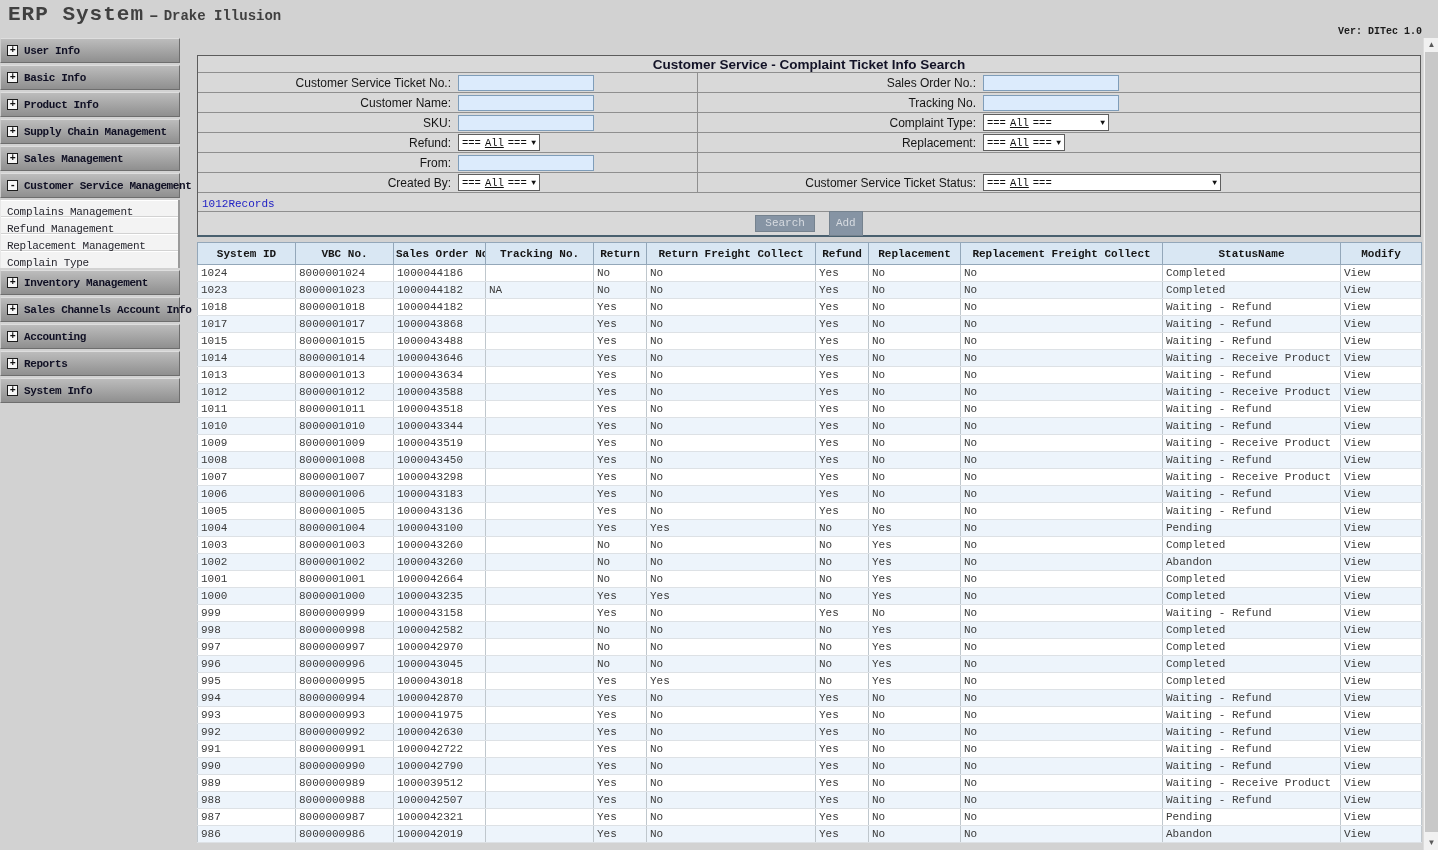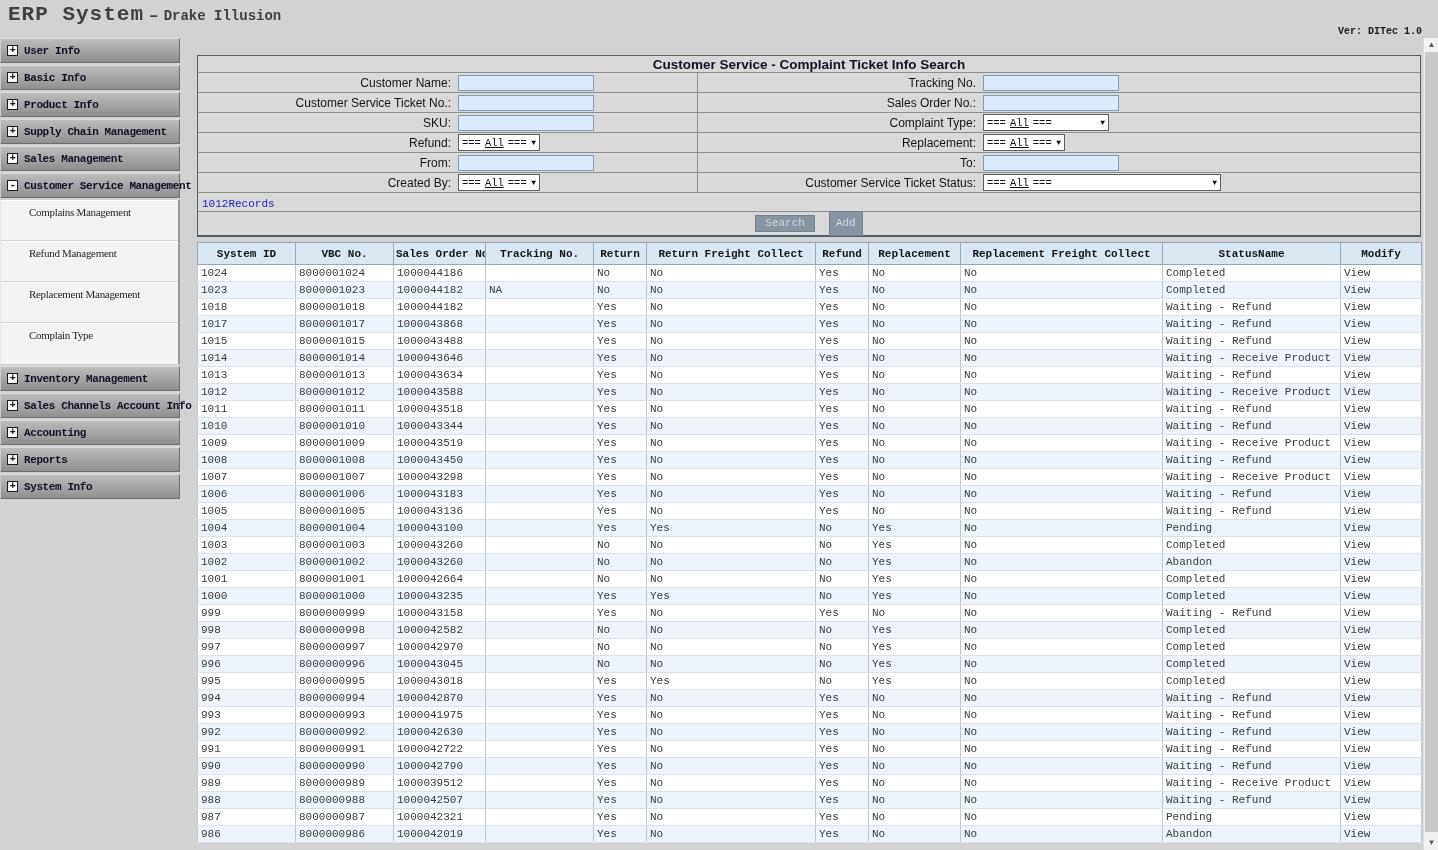--- a/index.html
+++ b/index.html
@@ -28,22 +28,22 @@
     font-family:"Liberation Mono", monospace; font-weight:bold; font-size:11px;
     letter-spacing:-0.4px; color:#101024; white-space:nowrap;
   }
   .expand-icon {
     width:11px; height:11px; flex:0 0 11px; background:#f7f7f7; border:1px solid #1c1c1c;
     font-size:10px; line-height:9px; text-align:center; font-weight:bold; color:#111;
   }
   .submenu { background:#f3f3f3; border-right:2px solid #9a9a9a; border-left:1px solid #e8e8e8;
     margin-bottom:2px; }
   .submenu-item {
-    height:41px; line-height:24px; padding-left:28px; cursor:pointer;
-    font-family:Liberation Serif, serif; font-size:11px; letter-spacing:-0.3px; color:#26262e;
+    height:17px; line-height:24px; padding-left:6px; cursor:pointer;
+    font-family:Liberation Mono, monospace; font-size:11px; letter-spacing:-0.3px; color:#26262e;
     border-bottom:1px solid #d2d2d2; box-shadow:inset 0 1px 0 #ffffff;
     white-space:nowrap;
   }
   .submenu-item:last-child { border-bottom:none; }
 
   
   .main-content { position:absolute; left:197px; top:55px; width:1224px; }
   .search-form { border:1px solid #5c5c5c; border-bottom:2px solid #49606f; background:#d9d9d9; }
   .form-title { height:17px; line-height:17px; text-align:center; font-size:13.5px; font-weight:bold;
     color:#121226; border-bottom:1px solid #8f8f8f; }
@@ -165,35 +165,35 @@
       <span class="menu-label">System Info</span>
     </div>
   </div>
 
 <div class="main-content">
   <div class="search-form">
     <div class="form-title">Customer Service - Complaint Ticket Info Search</div>
     <div id="form-grid">
         <div class="form-row">
           <div class="form-half left">
-            <div class="f-label">Customer Name:</div>
+            <div class="f-label">Customer Service Ticket No.:</div>
             <input class="f-input" type="text" style="">
           </div>
           <div class="form-half right">
-            <div class="f-label">Tracking No.</div>
+            <div class="f-label">Sales Order No.:</div>
             <input class="f-input" type="text" style="">
           </div>
         </div>
         <div class="form-row">
           <div class="form-half left">
-            <div class="f-label">Customer Service Ticket No.:</div>
+            <div class="f-label">Customer Name:</div>
             <input class="f-input" type="text" style="">
           </div>
           <div class="form-half right">
-            <div class="f-label">Sales Order No.:</div>
+            <div class="f-label">Tracking No.</div>
             <input class="f-input" type="text" style="">
           </div>
         </div>
         <div class="form-row">
           <div class="form-half left">
             <div class="f-label">SKU:</div>
             <input class="f-input" type="text" style="">
           </div>
           <div class="form-half right">
             <div class="f-label">Complaint Type:</div>
@@ -221,24 +221,20 @@
               <span class="pre">===</span>
               <span class="mid">All</span>
               <span class="post">===</span>
               <span class="arrow">▼</span>
             </div>
           </div>
         </div>
         <div class="form-row">
           <div class="form-half left">
             <div class="f-label">From:</div>
-            <input class="f-input" type="text" style="">
-          </div>
-          <div class="form-half right">
-            <div class="f-label">To:</div>
             <input class="f-input" type="text" style="">
           </div>
         </div>
         <div class="form-row">
           <div class="form-half left">
             <div class="f-label">Created By:</div>
             <div class="select-box size-s">
               <span class="pre">===</span>
               <span class="mid">All</span>
               <span class="post">===</span>

